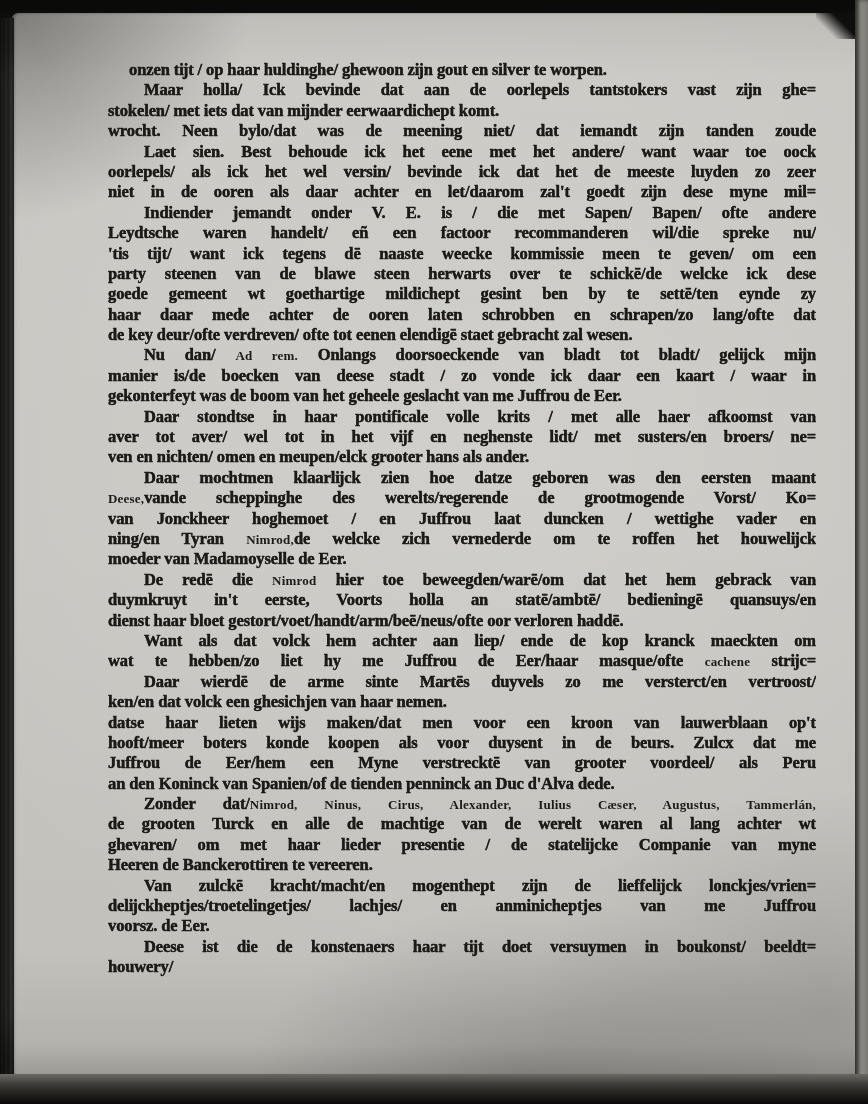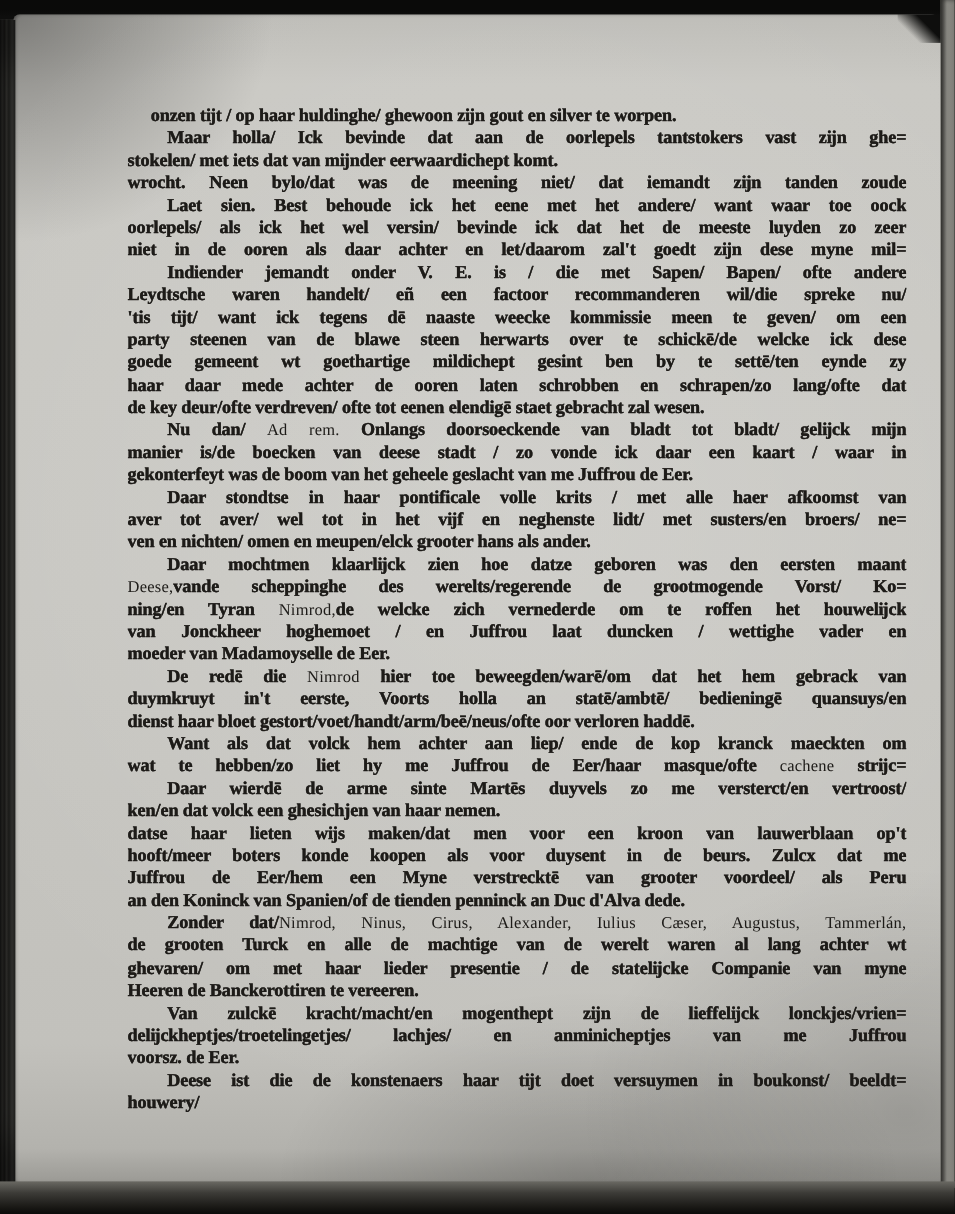--- a/index.html
+++ b/index.html
@@ -48,42 +48,41 @@
   .bottom-band{
     position:absolute;left:0;bottom:0;width:868px;height:30px;
     background:linear-gradient(180deg,#6a6963 0%,#3c3b37 35%,#181714 80%,#0a0a09 100%);
   }
   .top-band{
     position:absolute;left:0;top:0;width:868px;height:15px;
     background:linear-gradient(180deg,#0a0a09 60%,rgba(10,10,9,0) 100%);
   }
   
   .page-text{
-    position:absolute;left:104px;top:47px;width:708px;
+    position:absolute;left:96px;top:47px;width:708px;
     color:var(--ink);
     font-family:"Liberation Serif",serif;
     font-weight:700;
     font-size:16.5px;
     letter-spacing:-0.1px;
     -webkit-text-stroke:.35px var(--ink);
     text-shadow:0 0 .4px rgba(29,27,24,.8);
-    margin-top:35px;
   }
   .line{height:20.4px;line-height:20.4px;overflow:hidden;white-space:nowrap;}
   .line.justify{white-space:normal;text-align:justify;text-align-last:justify;}
   .line.left{text-align:left;}
   .line.right{text-align:left;}
   .line.ind{text-indent:36px;}
   .line.ind-s{text-indent:21px;}
   .roman{
-    font-weight:400;
+    font-weight:700;
     -webkit-text-stroke:0;
     text-shadow:none;
     letter-spacing:0.2px;
-    font-size:15px;
+    font-size:13px;
   }
 </style>
 </head>
 <body>
 
 <div class="photo">
   <div class="top-band"></div>
   <div class="page">
     <div class="page-text">
         <div class="line left ind-s"><span class="bl">onzen tĳt / op haar huldinghe/ ghewoon zĳn gout en silver te worpen.</span></div>
@@ -101,22 +100,22 @@
         <div class="line justify"><span class="bl">haar daar mede achter de ooren laten schrobben en schrapen/zo lang/ofte dat</span></div>
         <div class="line left"><span class="bl">de key deur/ofte verdreven/ ofte tot eenen elendigē staet gebracht zal wesen.</span></div>
         <div class="line justify ind"><span class="bl">Nu dan/ </span><span class="roman">Ad rem.</span><span class="bl"> Onlangs doorsoeckende van bladt tot bladt/ gelĳck mĳn</span></div>
         <div class="line justify"><span class="bl">manier is/de boecken van deese stadt / zo vonde ick daar een kaart / waar in</span></div>
         <div class="line left"><span class="bl">gekonterfeyt was de boom van het geheele geslacht van me Juffrou de Eer.</span></div>
         <div class="line justify ind"><span class="bl">Daar stondtse in haar pontificale volle krits /  met alle haer afkoomst van</span></div>
         <div class="line justify"><span class="bl">aver tot aver/ wel tot in het vĳf en neghenste lidt/ met susters/en broers/ ne=</span></div>
         <div class="line left"><span class="bl">ven en nichten/ omen en meupen/elck grooter hans als ander.</span></div>
         <div class="line justify ind"><span class="bl">Daar mochtmen klaarlĳck zien hoe datze geboren was den eersten maant</span></div>
         <div class="line justify"><span class="roman">Deese,</span><span class="bl">vande scheppinghe des werelts/regerende de grootmogende Vorst/ Ko=</span></div>
+        <div class="line justify"><span class="bl">van Jonckheer hoghemoet / en Juffrou laat duncken / wettighe vader en</span></div>
         <div class="line justify"><span class="bl">ning/en Tyran </span><span class="roman">Nimrod,</span><span class="bl">de welcke zich vernederde om te roffen het houwelĳck</span></div>
-        <div class="line justify"><span class="bl">van Jonckheer hoghemoet / en Juffrou laat duncken / wettighe vader en</span></div>
         <div class="line left"><span class="bl">moeder van Madamoyselle de Eer.</span></div>
         <div class="line justify ind"><span class="bl">De redē die </span><span class="roman">Nimrod</span><span class="bl"> hier toe beweegden/warē/om dat het hem gebrack van</span></div>
         <div class="line justify"><span class="bl">duymkruyt in't eerste, Voorts holla an statē/ambtē/ bedieningē quansuys/en</span></div>
         <div class="line left"><span class="bl">dienst haar bloet gestort/voet/handt/arm/beē/neus/ofte oor verloren haddē.</span></div>
         <div class="line justify ind"><span class="bl">Want als dat volck hem achter aan liep/ ende de kop kranck maeckten om</span></div>
         <div class="line justify"><span class="bl">wat te hebben/zo liet hy me Juffrou de Eer/haar masque/ofte </span><span class="roman">cachene</span><span class="bl"> strĳc=</span></div>
         <div class="line justify ind"><span class="bl">Daar wierdē de arme sinte Martēs duyvels zo me versterct/en vertroost/</span></div>
         <div class="line left"><span class="bl">ken/en dat volck een ghesichjen van haar nemen.</span></div>
         <div class="line justify"><span class="bl">datse haar lieten wĳs maken/dat men voor een kroon van lauwerblaan op't</span></div>
         <div class="line justify"><span class="bl">hooft/meer boters konde koopen als voor duysent in de beurs.  Zulcx dat me</span></div>

